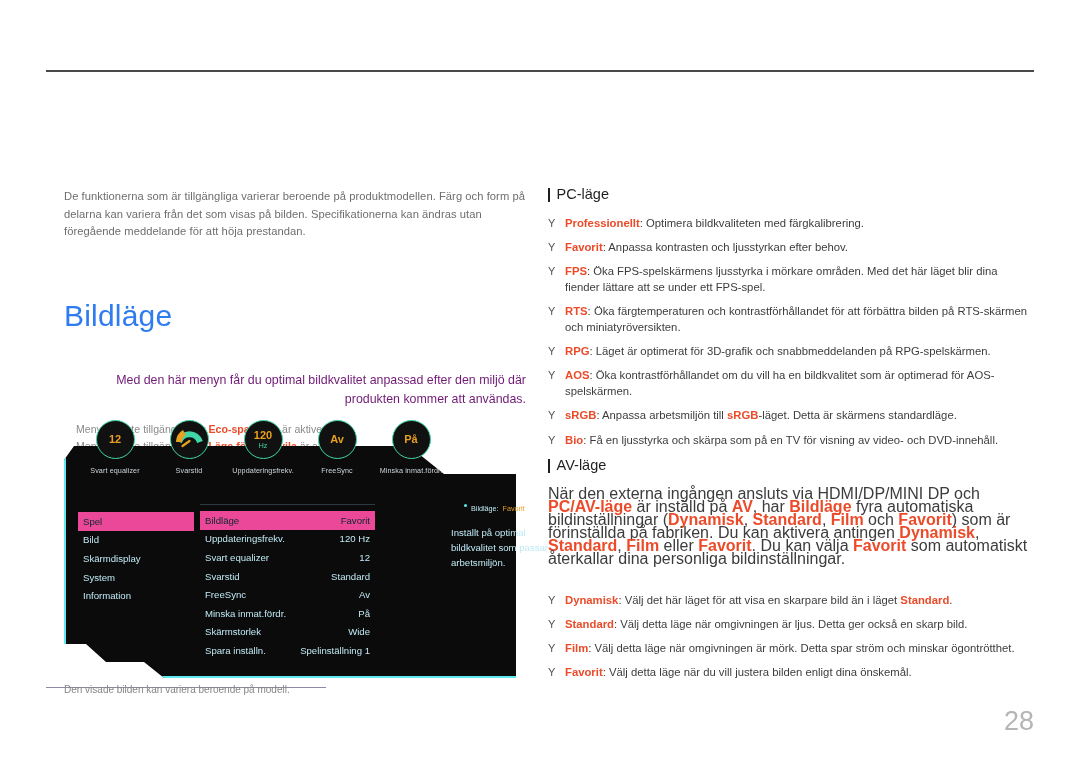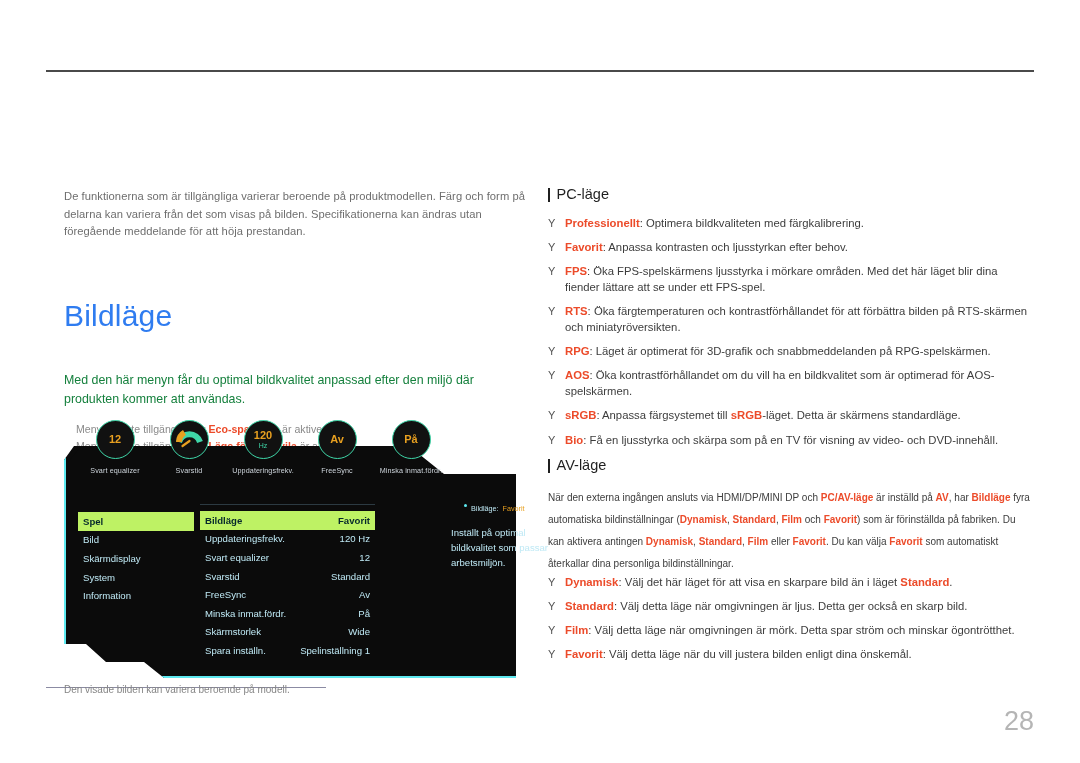--- a/index.html
+++ b/index.html
@@ -48,22 +48,23 @@
   h1.main-title {
     font-size: 30px;
     font-weight: 400;
     color: #2f7cf0;
     margin: 58px 0 0 0;
     letter-spacing: .2px;
   }
   .lead {
     font-size: 12.4px;
     line-height: 19px;
-    color: #15803d;
+    color: #701a75;
     margin: 38px 0 0 0;
+    text-align: right;
   }
   .note-list {
     margin: 12px 0 0 0;
     padding: 0;
     list-style: none;
   }
   .note-list li {
     font-size: 10.6px;
     line-height: 17.6px;
     color: #8a8a8a;
@@ -191,23 +192,22 @@
   .mrow {
     height: 18.6px;
     display: flex;
     align-items: center;
     color: #bfe9f5;
     font-size: 9.6px;
     padding: 0 5px;
     box-sizing: border-box;
   }
   .mrow.sel {
-    background: #bef264;
+    background: #ec4899;
     color: #06282c;
-    font-weight: bold;
   }
   .mrow .lbl { flex: 1; white-space: nowrap; }
   .mrow .valtxt { white-space: nowrap; }
   .menu-l2 .mrow { margin-top: 0; }
   .menu-l2 .mrow:first-child { margin-top: 7px; }
 
   
   .desc {
     position: absolute;
     left: 380px;
@@ -286,24 +286,24 @@
   }
   ul.blist li .tick {
     position: absolute;
     left: 0;
     top: 0;
     color: #555555;
     font-size: 11px;
   }
   .sec2 { margin-top: 28px; }
   .para {
-    font-size: 10px;
-    line-height: 22px;
+    font-size: 16px;
+    line-height: 13px;
     color: #3c3c3c;
-    margin: 0 0 0 0;
+    margin: 0 0 28px 0;
   }
 
   
   .pageno {
     position: absolute;
     right: 46px;
     top: 706px;
     font-size: 27px;
     color: #b5b5b5;
   }
@@ -476,21 +476,21 @@
       <li>
         <span class="tick">Y</span>
         <span class="hl">RPG</span><span>: Läget är optimerat för 3D-grafik och snabbmeddelanden på RPG-spelskärmen.</span>
       </li>
       <li>
         <span class="tick">Y</span>
         <span class="hl">AOS</span><span>: Öka kontrastförhållandet om du vill ha en bildkvalitet som är optimerad för AOS-spelskärmen.</span>
       </li>
       <li>
         <span class="tick">Y</span>
-        <span class="hl">sRGB</span><span>: Anpassa färgsystemet till </span><span class="hl">sRGB</span><span>-läget. Detta är skärmens standardläge.</span>
+        <span class="hl">sRGB</span><span>: Anpassa arbetsmiljön till </span><span class="hl">sRGB</span><span>-läget. Detta är skärmens standardläge.</span>
       </li>
       <li>
         <span class="tick">Y</span>
         <span class="hl">Bio</span><span>: Få en ljusstyrka och skärpa som på en TV för visning av video- och DVD-innehåll.</span>
       </li>
     </ul>
 
     <h2 class="sec sec2">
       <span class="bar"></span>
       <span>AV-läge</span>

